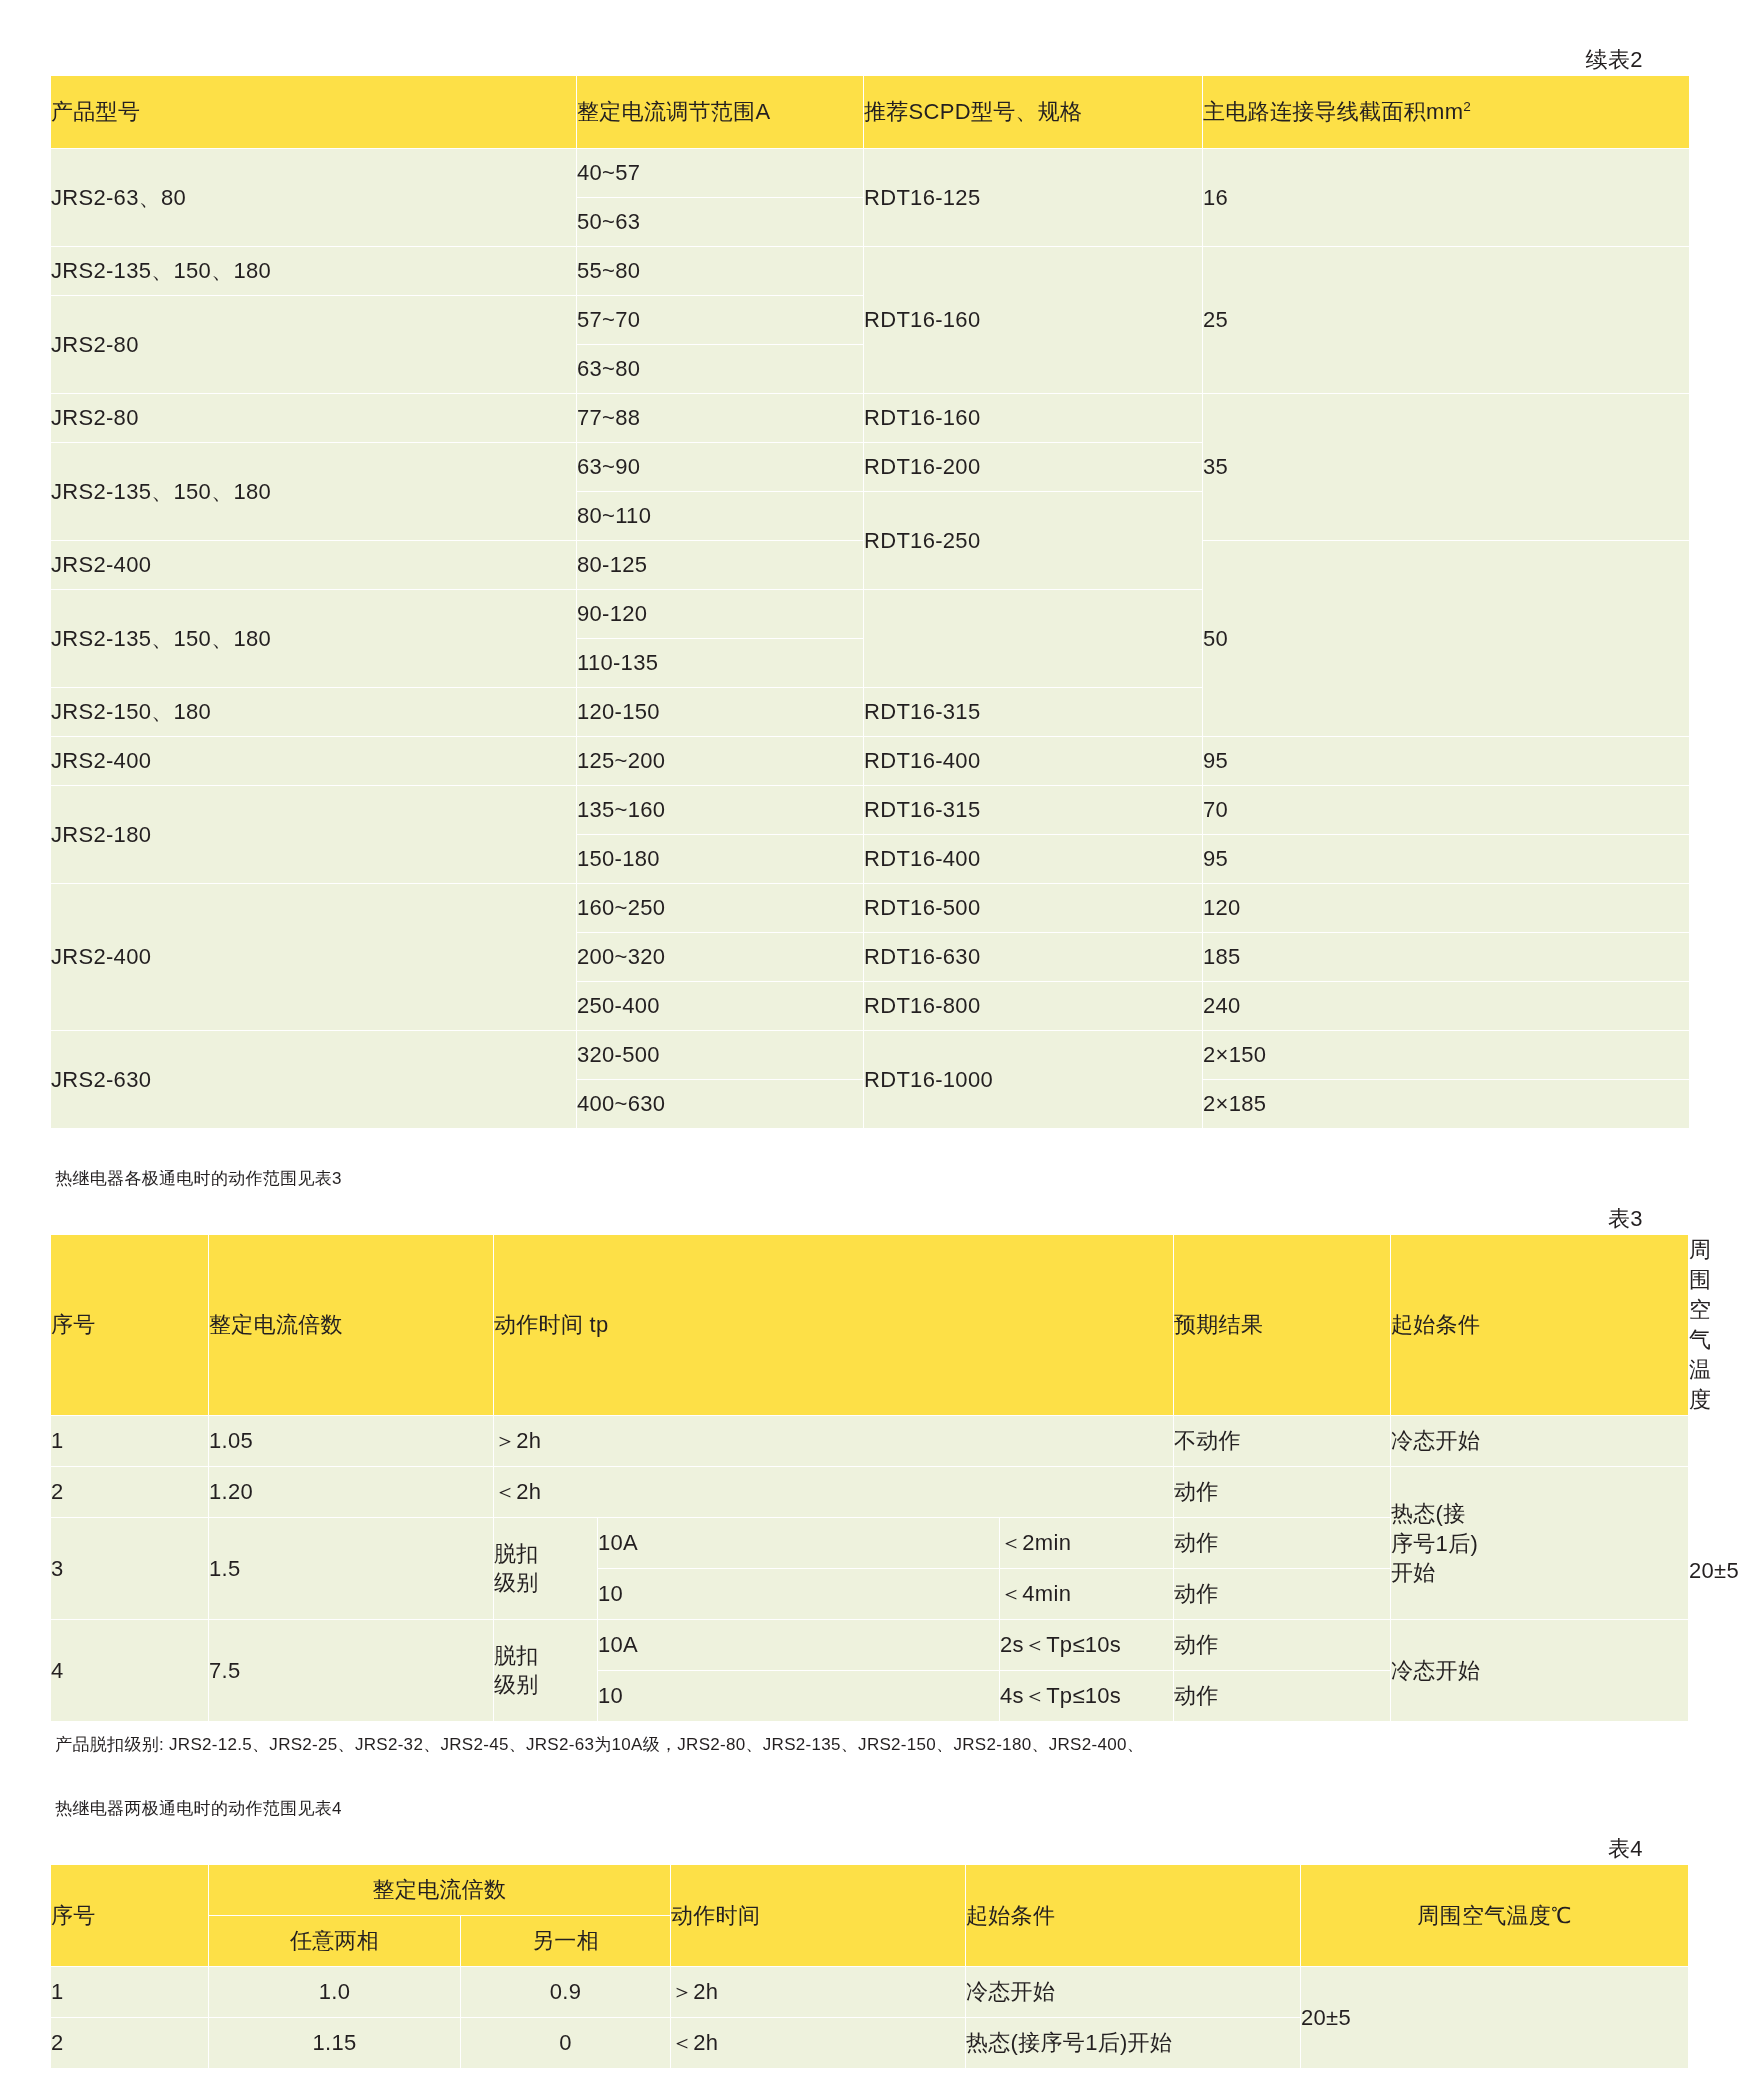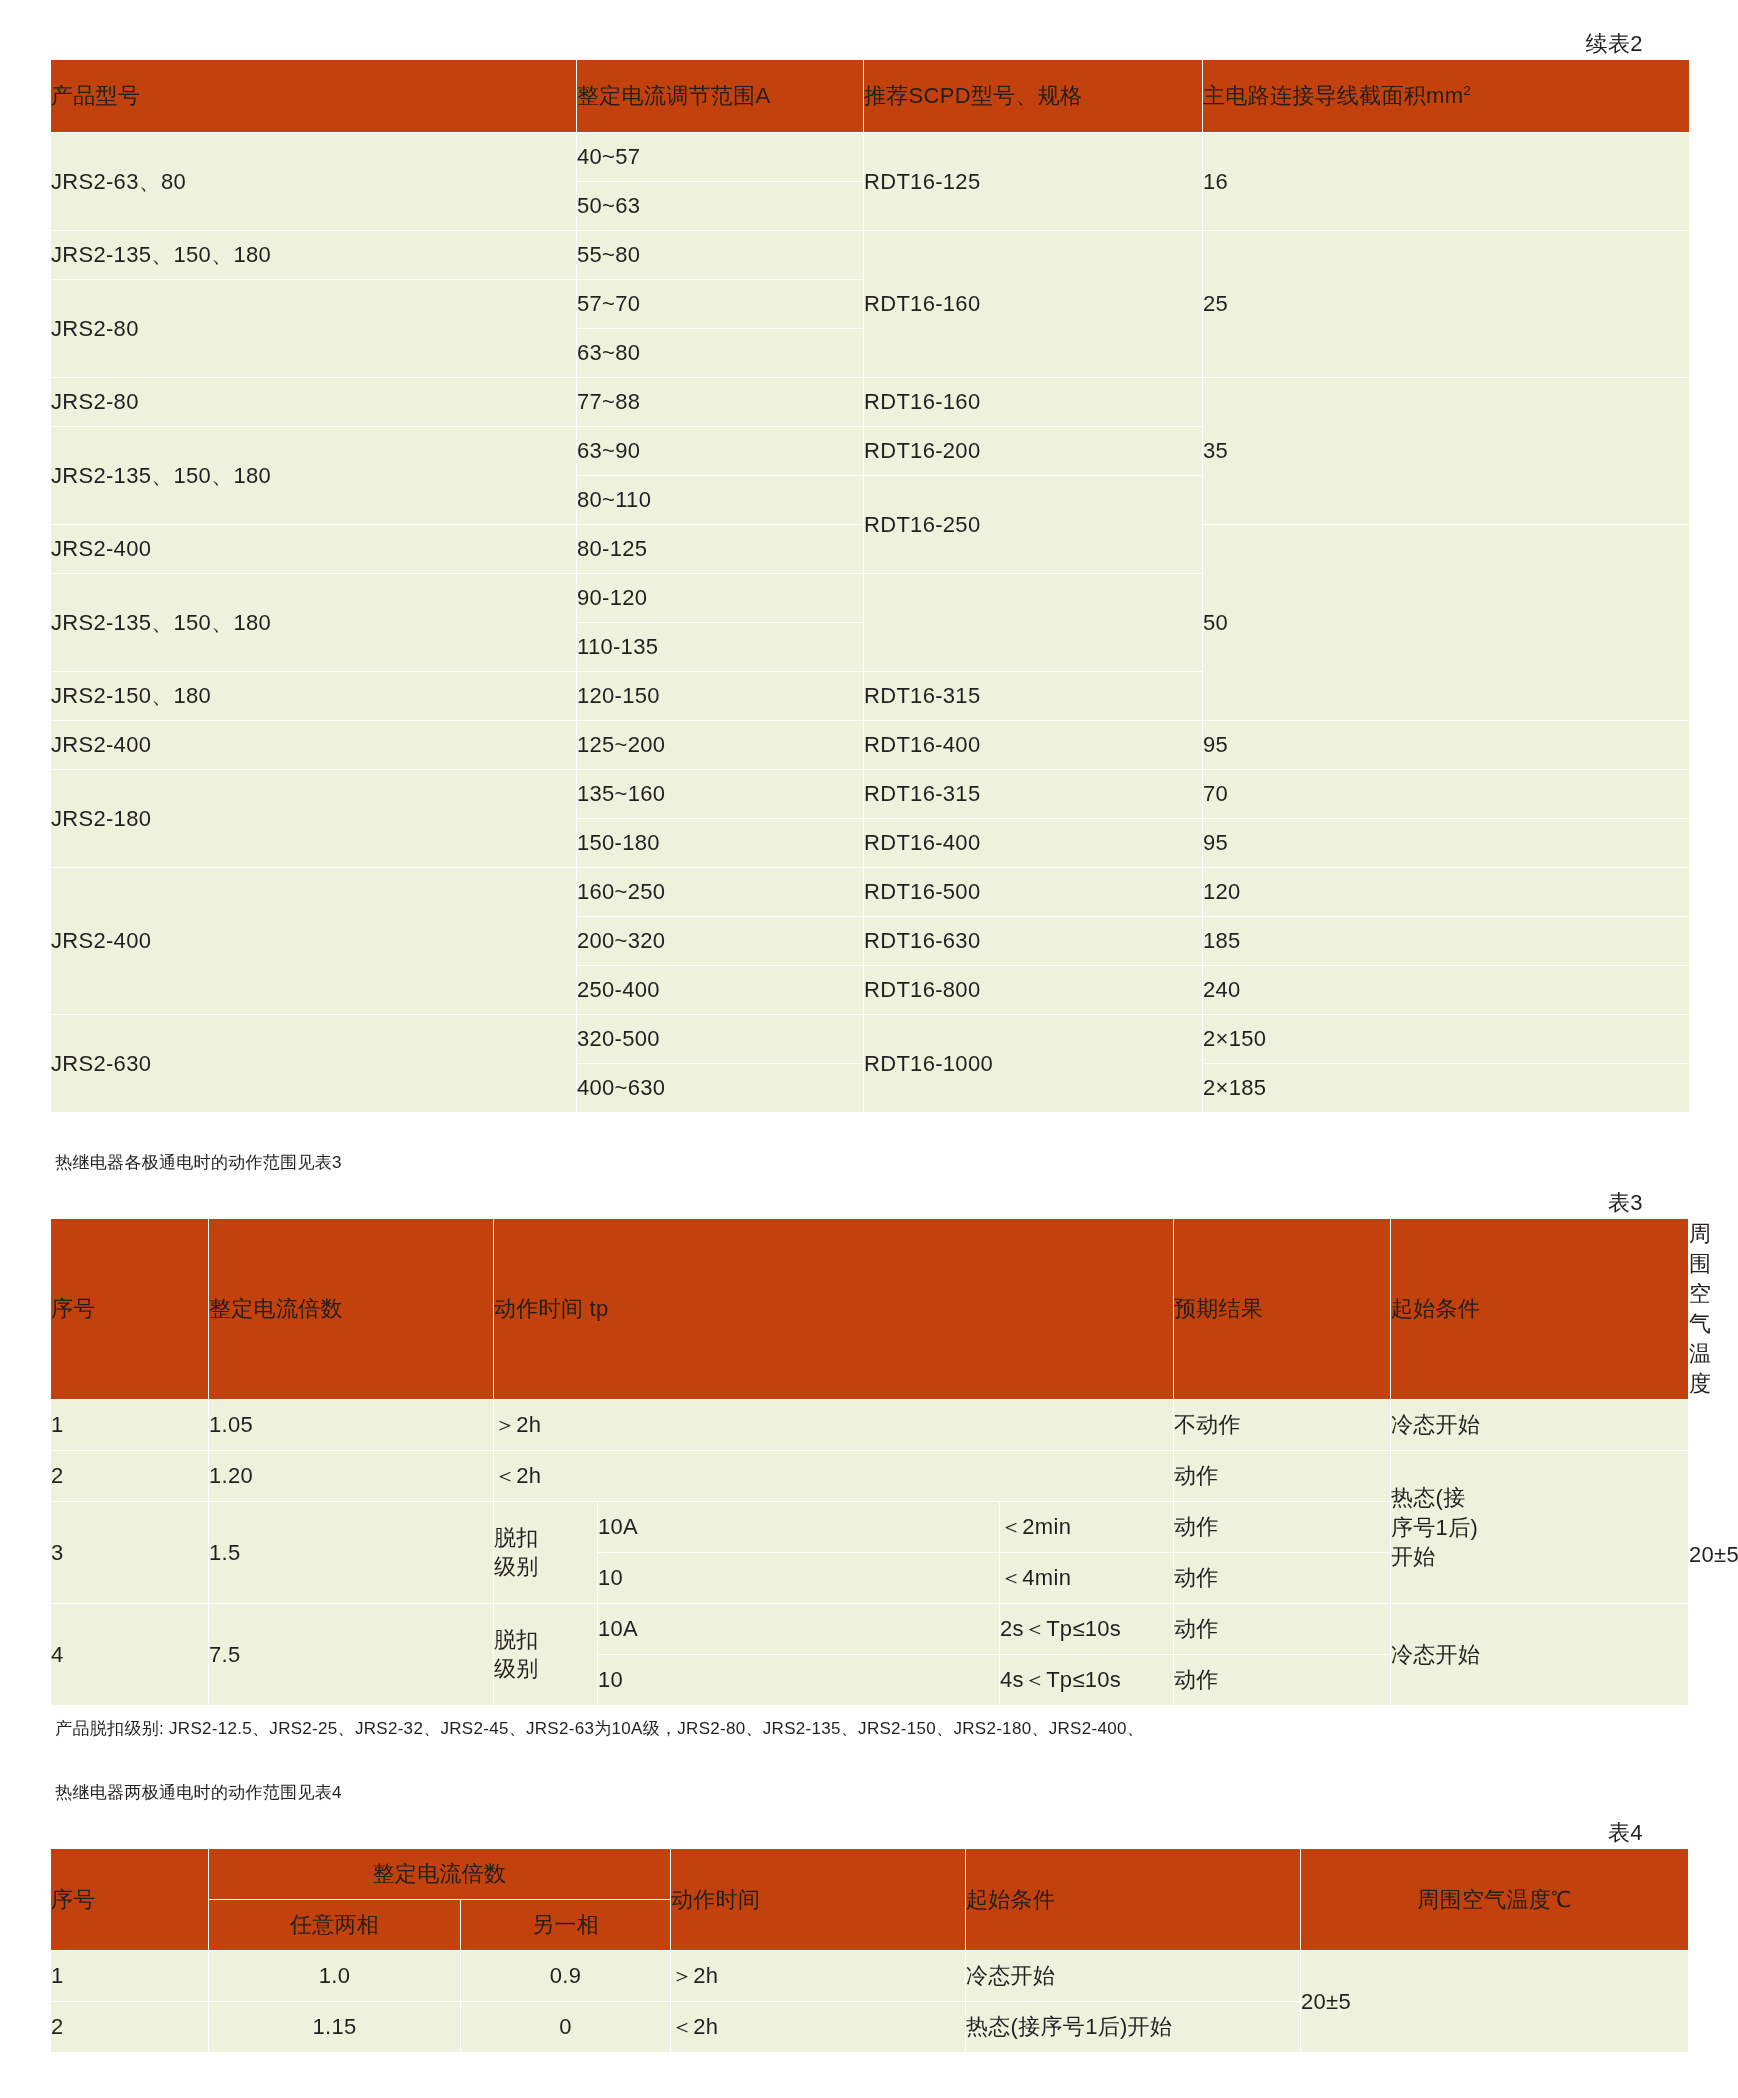--- a/index.html
+++ b/index.html
@@ -18,40 +18,40 @@
     position: relative;
     width: 1738px;
     min-height: 2099px;
     box-sizing: border-box;
     padding: 0 50px;
   }
   .caption-right {
     text-align: right;
     font-size: 22px;
     color: #231f20;
-    padding-top: 29px;
+    padding-top: 45px;
     padding-right: 45px;
     letter-spacing: 0.4px;
   }
   .caption-right.tight { padding-top: 12px; }
 
   table.doc {
     width: 1638px;
     margin: 0 auto;
     border-collapse: collapse;
     table-layout: fixed;
     font-size: 22px;
   }
   table.doc td, table.doc th {
     border: 0.9px solid #ffffff;
     padding: 0;
     vertical-align: middle;
   }
   .hdr td {
-    background: #c2410c;
+    background: #fde047;
     font-weight: normal;
     height: 72px;
     padding-left: 22.6px;
     color: #231f20;
     letter-spacing: 0.3px;
   }
   .body-cell {
     background: #eef2dd;
     height: 48px;
     padding-left: 22.6px;

